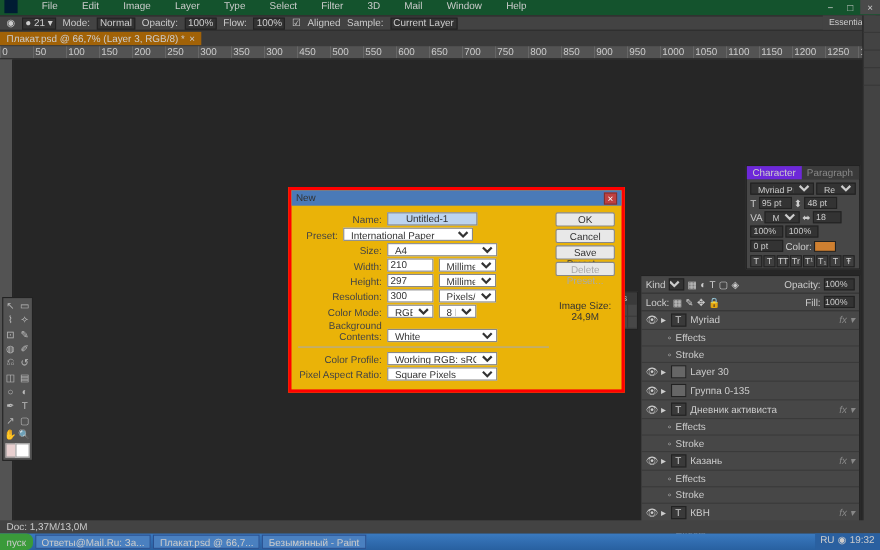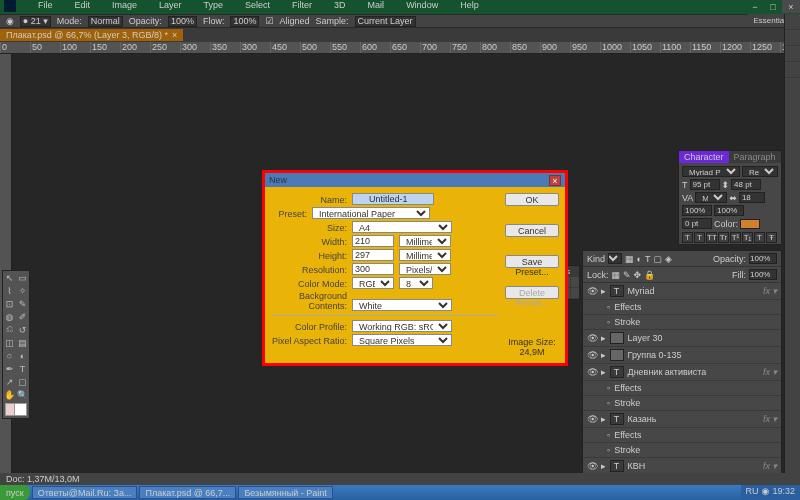--- a/index.html
+++ b/index.html
@@ -59,21 +59,21 @@
 .dtitle .x{margin-left:auto;width:12px;height:11px;background:#c04040;color:#fff;text-align:center;border:1px solid #803030}
 .dbody{padding:6px;display:flex;gap:6px}
 .dform{flex:1}
 .drow{display:flex;align-items:flex-end;margin-bottom:2px;gap:5px}
 .drow label{width:76px;text-align:right;color:#444}
 .drow input,.drow select{background:#fff;border:1px solid #888;height:12px;padding:0 2px;font-size:9px}
 .drow .w1{width:82px}
 .drow .w2{width:42px}
 .drow .w3{width:52px}
 .drow .wf{width:100px}
-.dside{width:54px;display:flex;flex-direction:column;gap:18px}
+.dside{width:54px;display:flex;flex-direction:column;gap:2px}
 .dbtn{background:#e8e8e8;border:1px solid #888;height:13px;text-align:center;padding-top:1px;border-radius:2px}
 .dbtn.dis{color:#aaa}
 .dside .isize{margin-top:20px;font-size:8px;color:#555;text-align:center}
 .dsep{border-top:1px solid #aaa;margin:4px 0}
 .adv{font-size:9px;color:#444;margin:3px 0 3px 10px}
 .adv::before{content:"▸ ";font-size:7px}
 
 .taskbar{position:absolute;bottom:0;left:0;right:0;height:15px;background:linear-gradient(#3a7ac0,#2860a0);display:flex;align-items:center;font-size:8px;color:#fff}
 .taskbar .start{background:#3a9a3a;padding:1px 6px;height:15px;display:flex;align-items:center;border-radius:0 6px 6px 0}
 .taskbar .titem{background:#4a80c0;margin-left:2px;padding:1px 5px;height:13px;display:flex;align-items:center;border:1px solid #2a5090}

